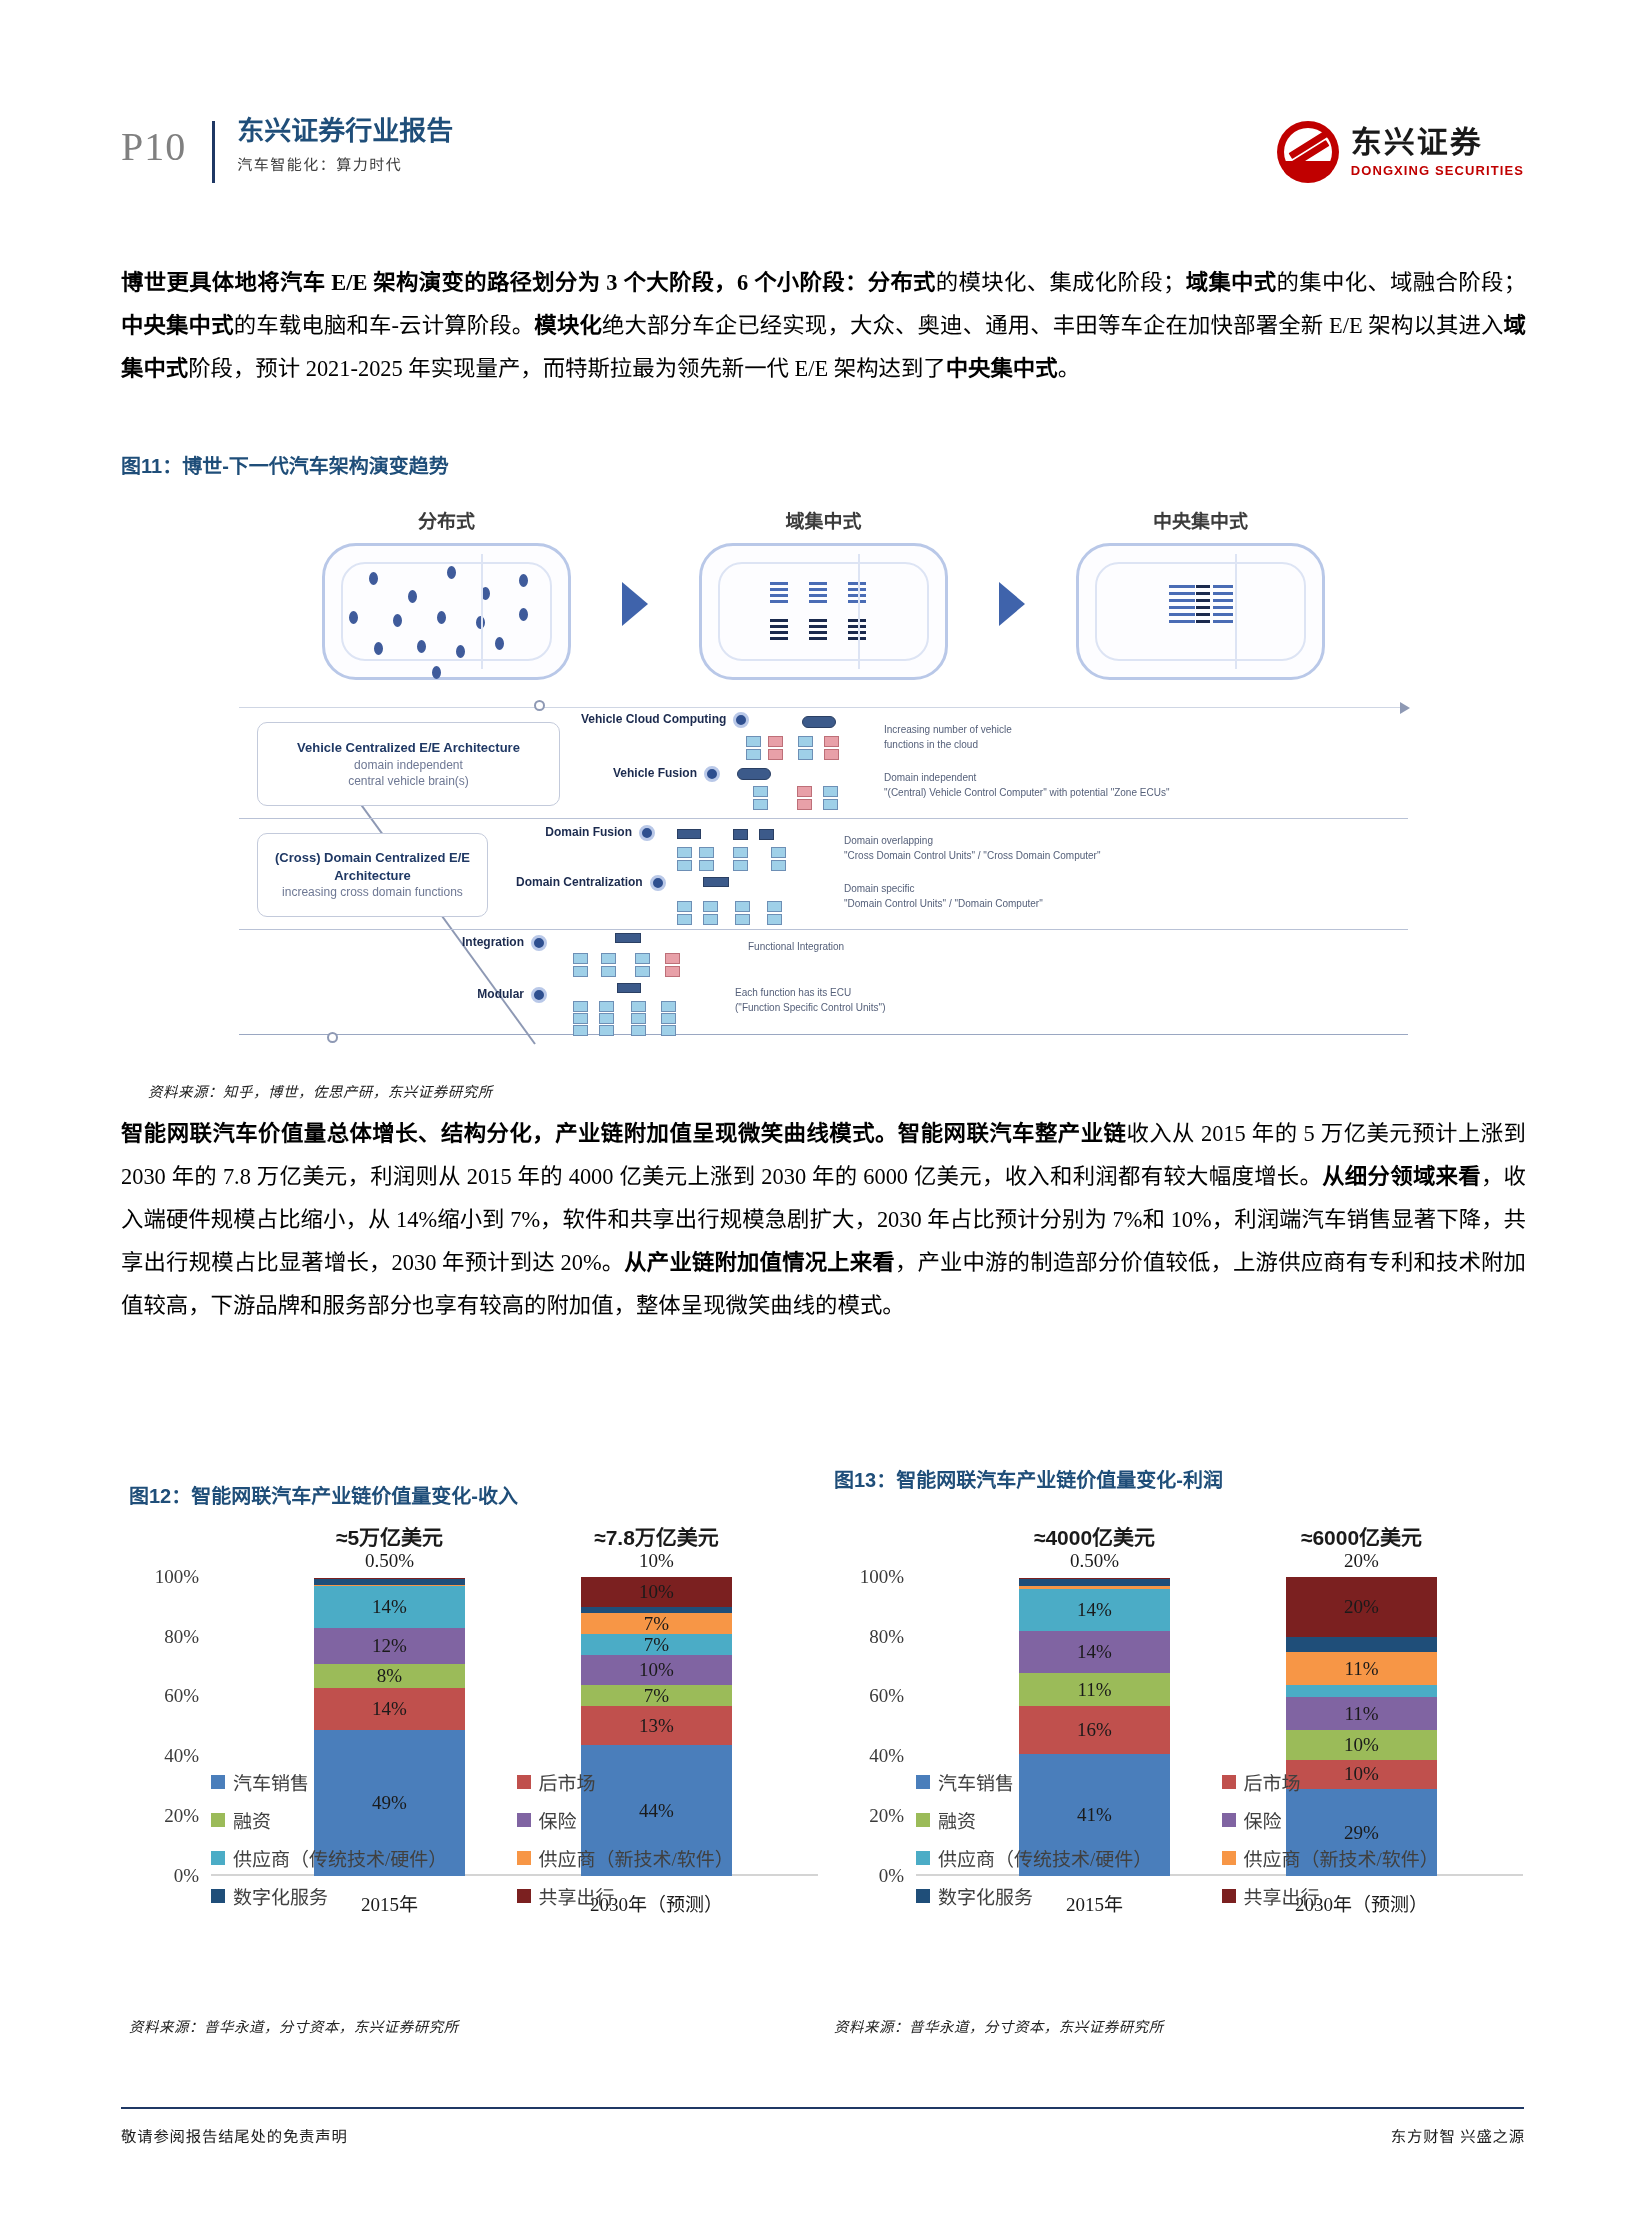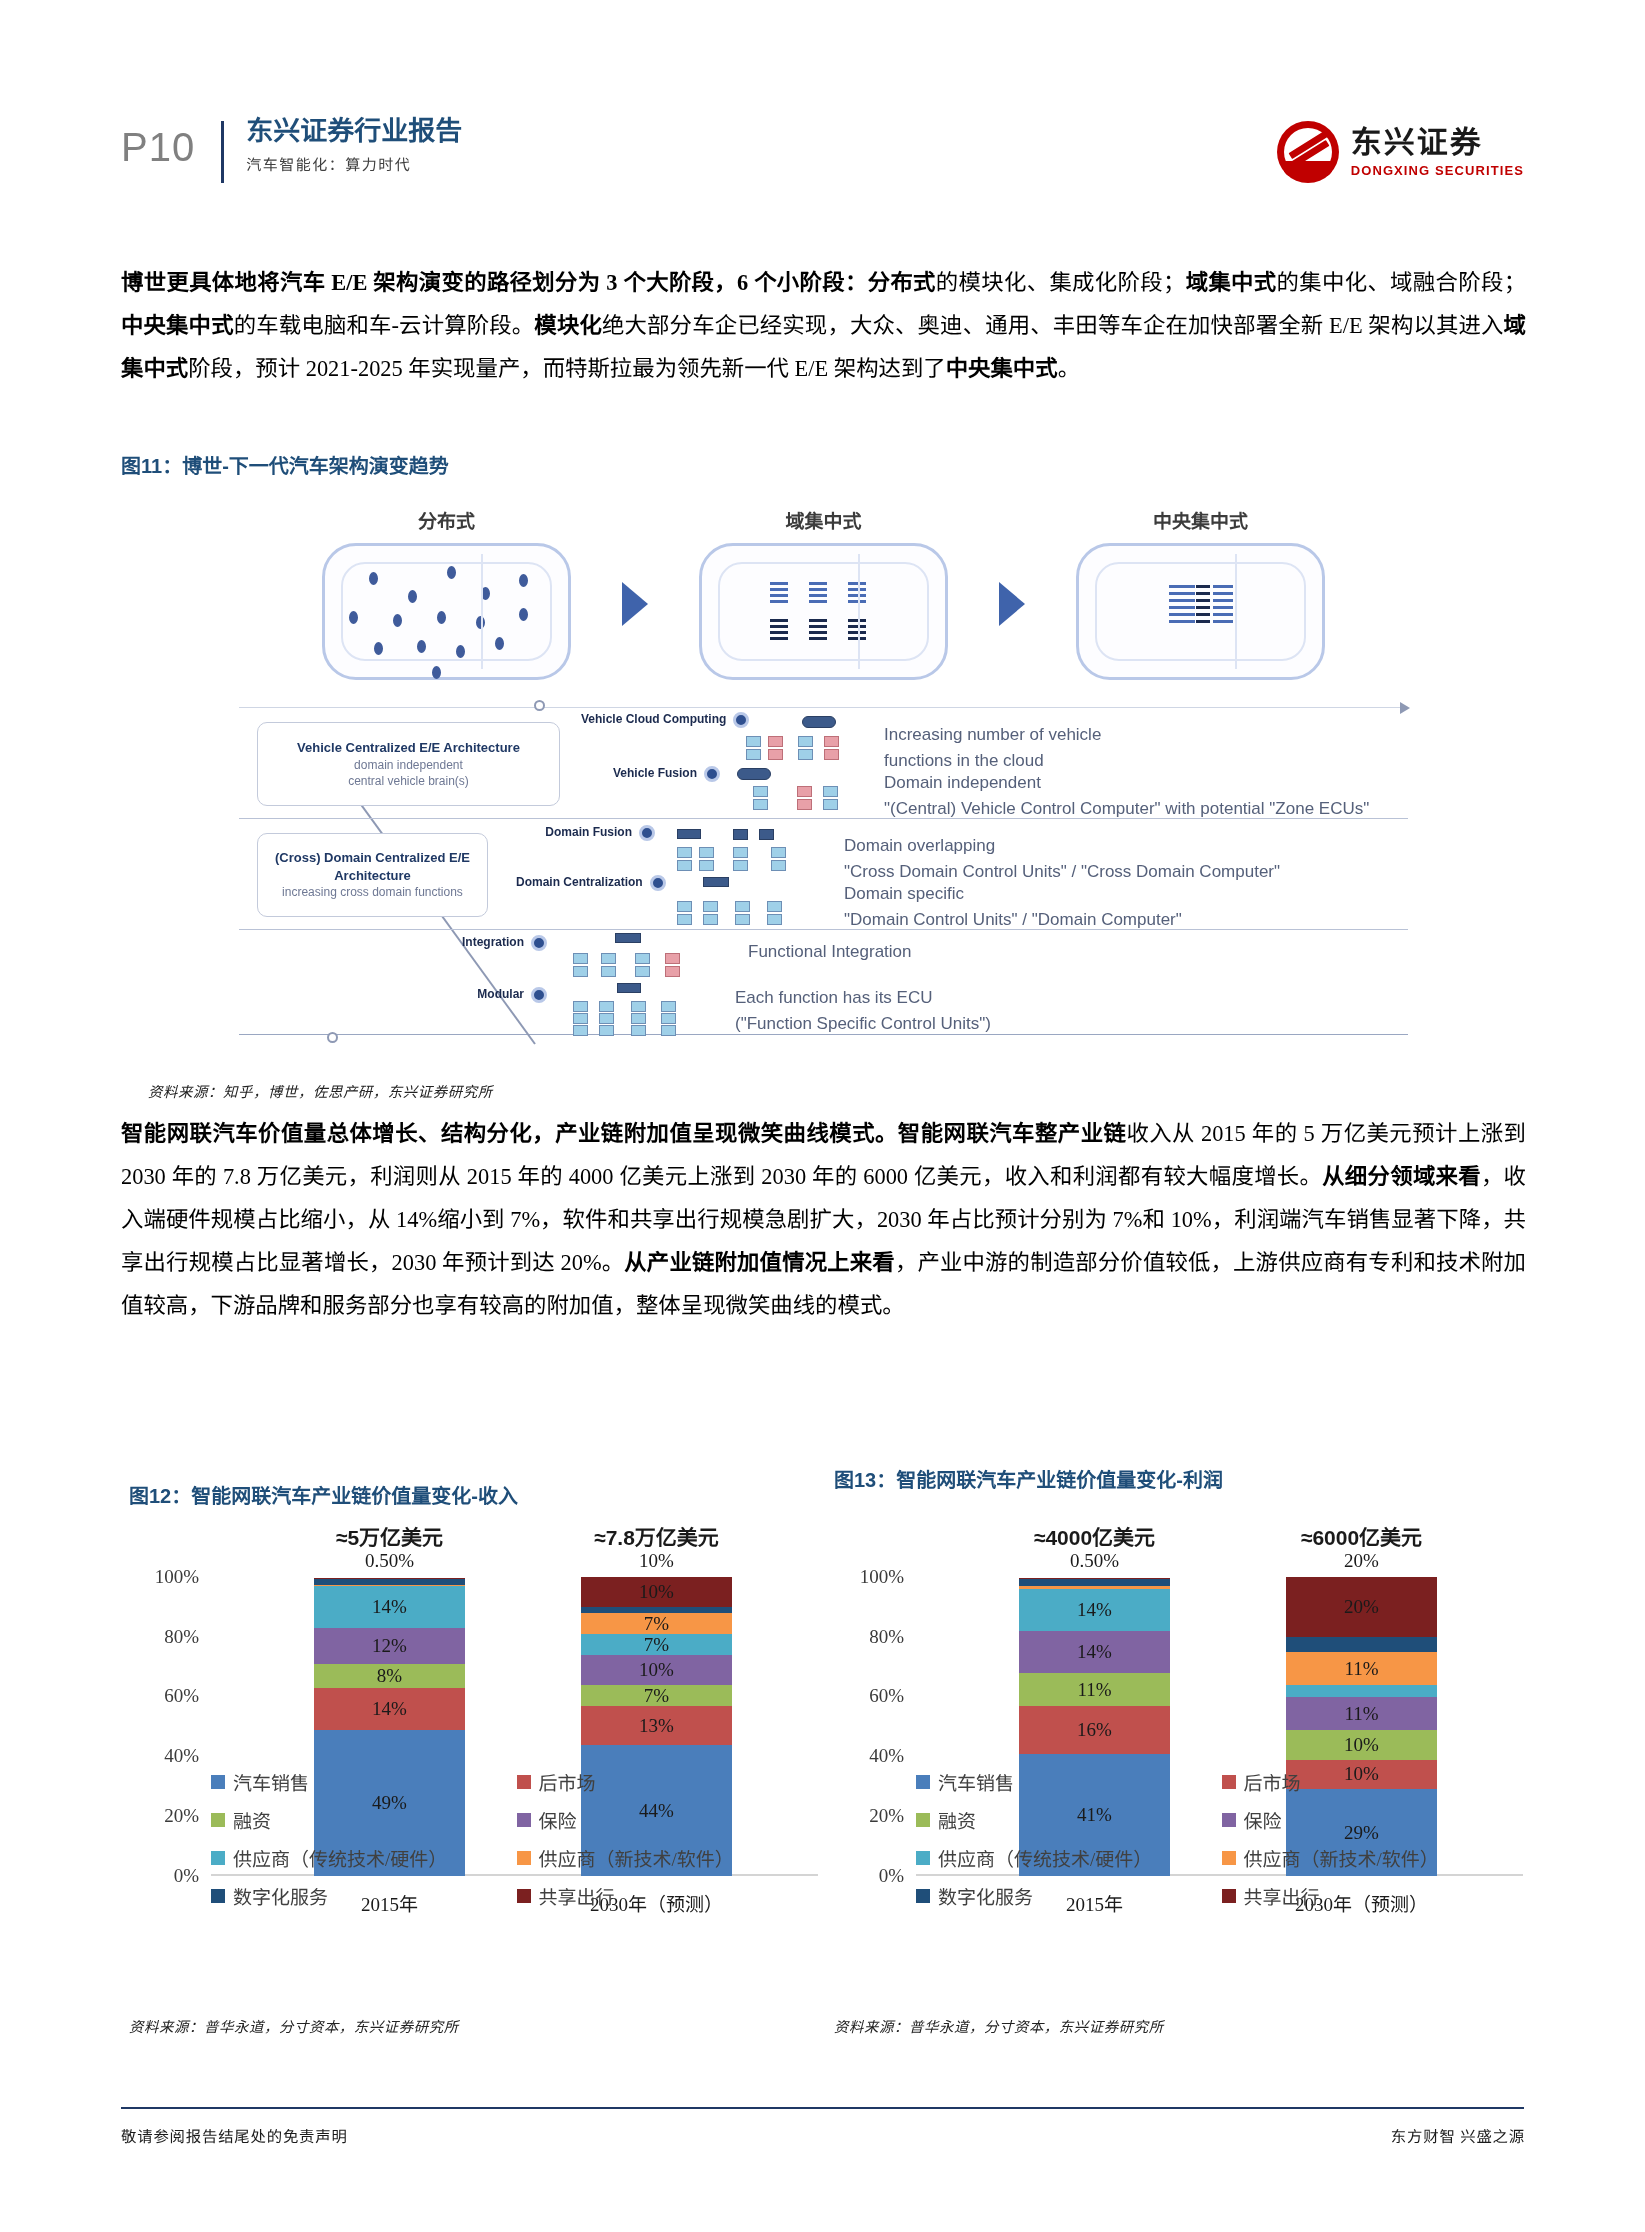--- a/index.html
+++ b/index.html
@@ -9,21 +9,21 @@
     font-family: "Liberation Serif", "DejaVu Serif", serif;
   }
   .page { position: relative; width: 1646px; height: 2233px; background:#fff; }
 
   
   .header {
     position: absolute; left: 121px; top: 117px; width: 1403px; height: 78px;
     display: flex; align-items: flex-start;
   }
   .pagenum {
-    font-family: Liberation Sans, sans-serif;
+    font-family: Liberation Serif, serif;
     font-size: 40px; color: #808080; line-height: 1;
     padding-top: 10px; letter-spacing: 1px;
   }
   .hdr-rule { width: 3px; background: #1f3864; height: 62px; margin: 4px 22px 0 26px; }
   .hdr-text { display: flex; flex-direction: column; justify-content: flex-start; }
   .hdr-title {
     font-family: "Liberation Sans", sans-serif;
     font-size: 27px; font-weight: bold; color: #1f4e79; line-height: 1.1;
   }
   .hdr-sub {
@@ -146,21 +146,21 @@
 
   .stagedot {
     position:absolute; font-family:"Liberation Sans", sans-serif; font-size:12px;
     font-weight:bold; color:#1b2a4e; white-space: nowrap; text-align:right;
   }
   .stagedot em {
     display:inline-block; width:16px; height:16px; border-radius:50%;
     background:#2e4f8f; border:3px solid #b9c8e8; vertical-align:middle; margin-left:7px;
   }
   .rightnote {
-    position:absolute; font-family:"Liberation Sans", sans-serif; font-size:17px;
+    position:absolute; font-family:"Liberation Sans", sans-serif; font-size:10px;
     color:#55607a; line-height:1.5; white-space: nowrap;
   }
   .diagline {
     position:absolute; left: 295px; top: -6px; width: 2px; height: 342px;
     background: #8e99b4; transform-origin: bottom center; transform: rotate(-36deg);
   }
   .microchip { position:absolute; }
   .microchip b {
     position:absolute; width:15px; height:11px; background:#9fd0e8;
     border:1.5px solid #6d8fb5; display:block;

